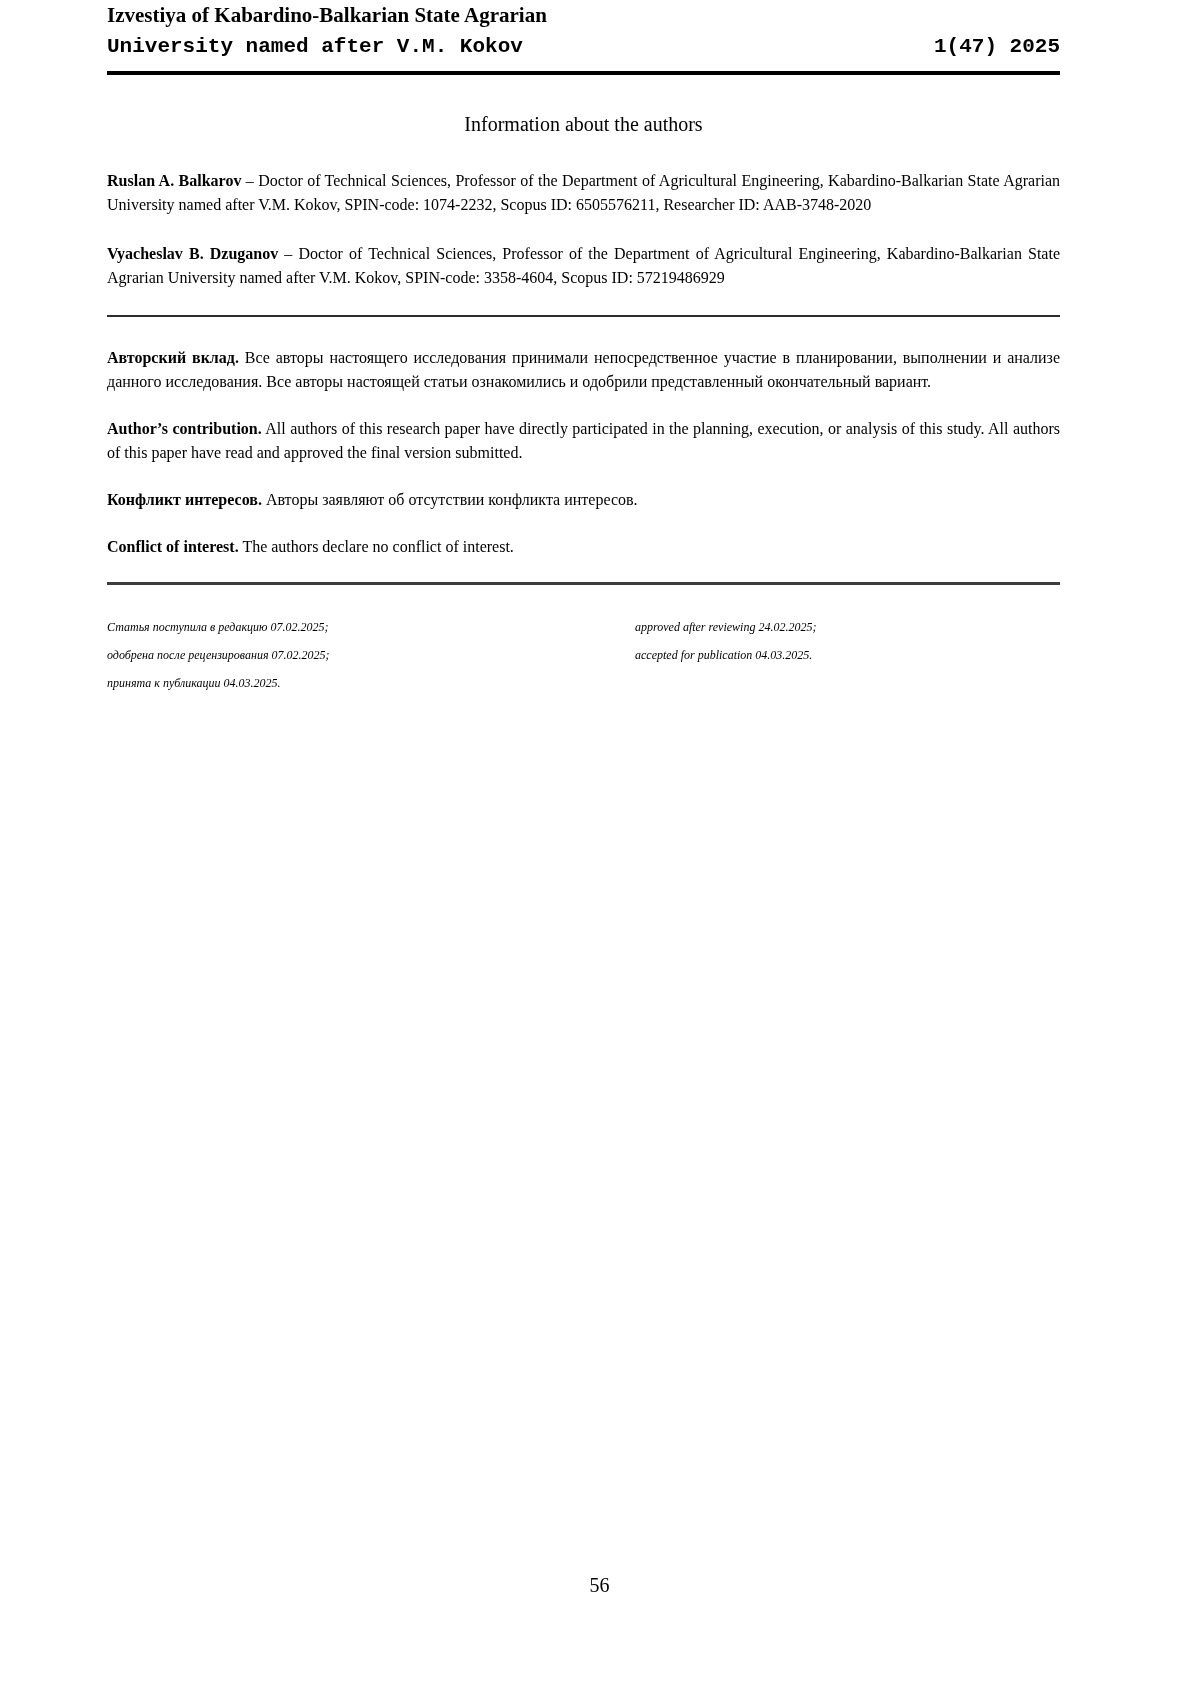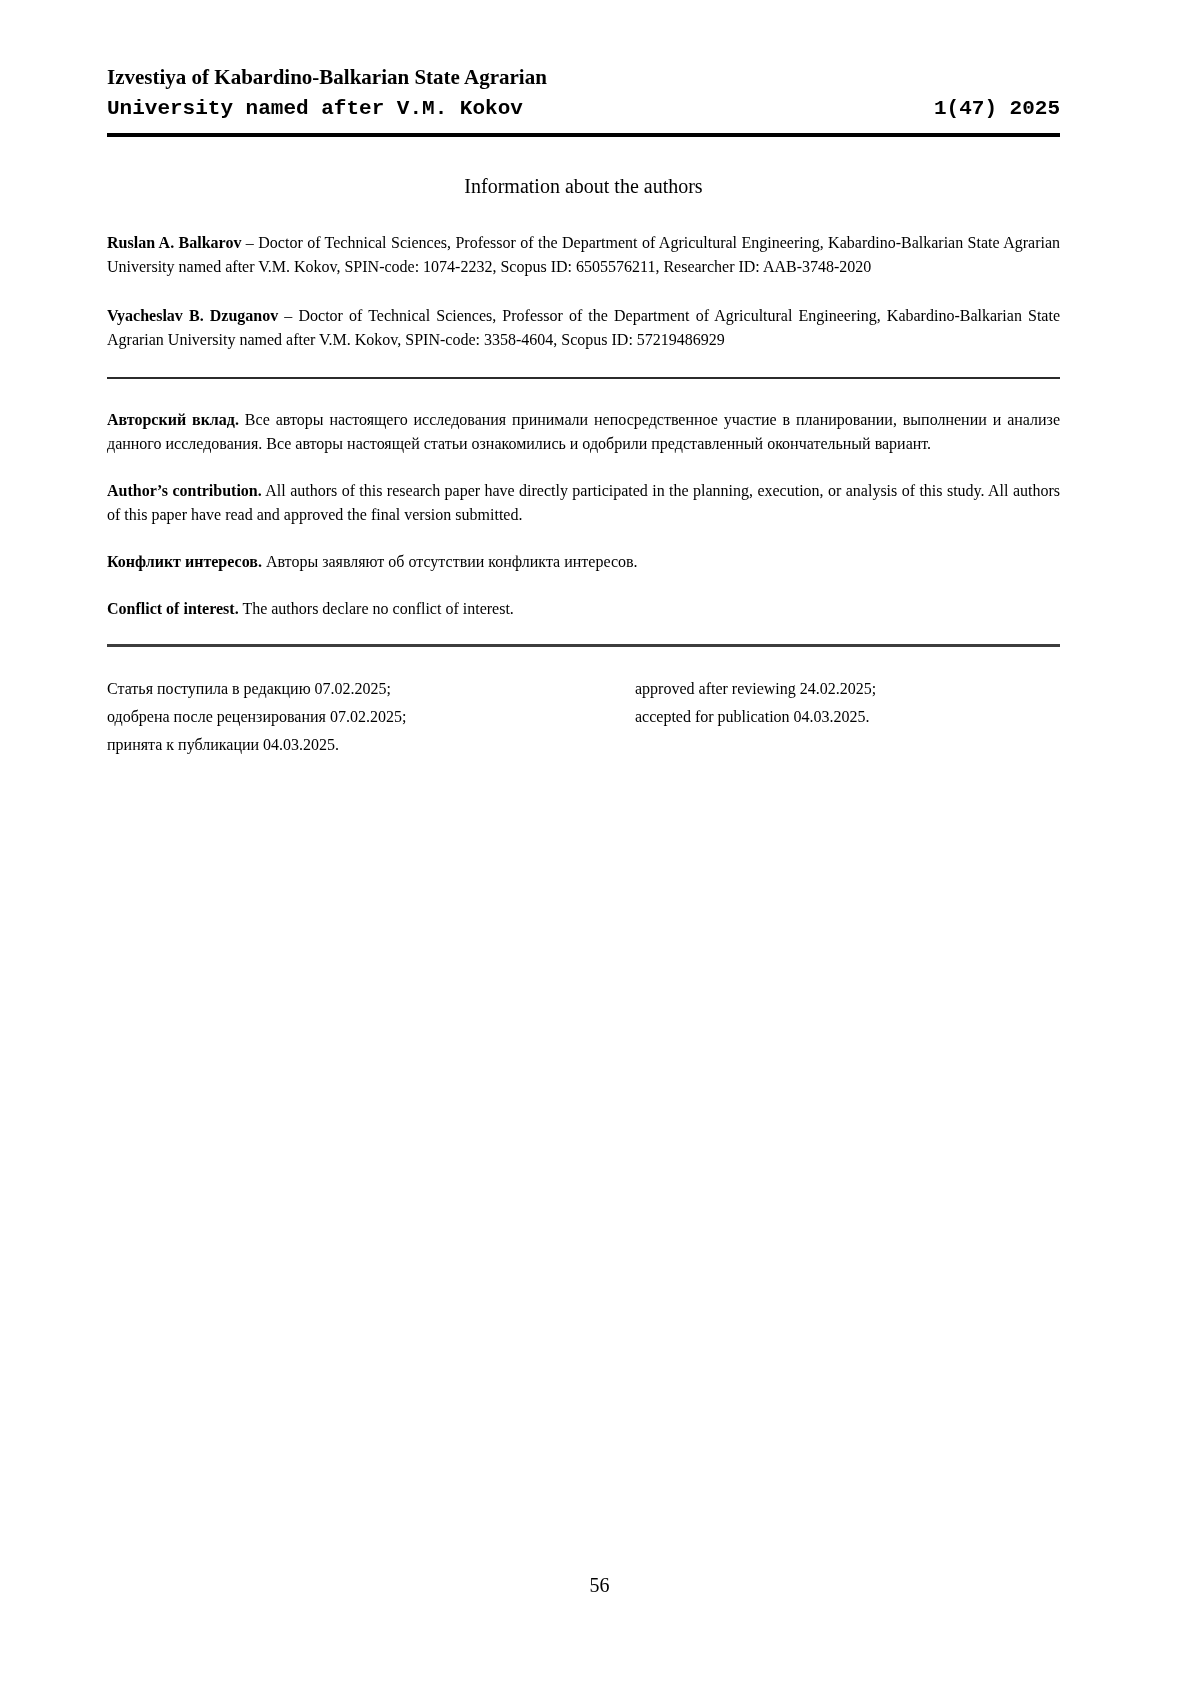--- a/index.html
+++ b/index.html
@@ -12,21 +12,20 @@
   .page {
     position: relative;
     width: 1200px;
     height: 1697px;
     background: #ffffff;
     overflow: hidden;
   }
   .content {
     position: relative;
     margin: 0 140px 0 107px; 
-    padding-top: 62px;
   }
 
   
   .masthead {
     font-weight: bold;
     font-size: 21px;
     line-height: 31px;
     border-bottom: 4px solid #000000;
     padding-bottom: 9px;
   }
@@ -67,21 +66,22 @@
   .rule-mid {
     border: none;
     border-top: 3px solid #3d3d3d;
     margin: 6px 0 0 0;
   }
 
   
   .dates {
     display: flex;
     margin-top: 28px;
-    font-size: 16px;
+    font-style: italic;
+    font-size: 12px;
     line-height: 28px;
   }
   .dates .col-ru { width: 528px; flex: 0 0 528px; }
   .dates .col-en { flex: 1; }
 
   
   .page-number {
     position: absolute;
     top: 1572px;
     left: 123px;

